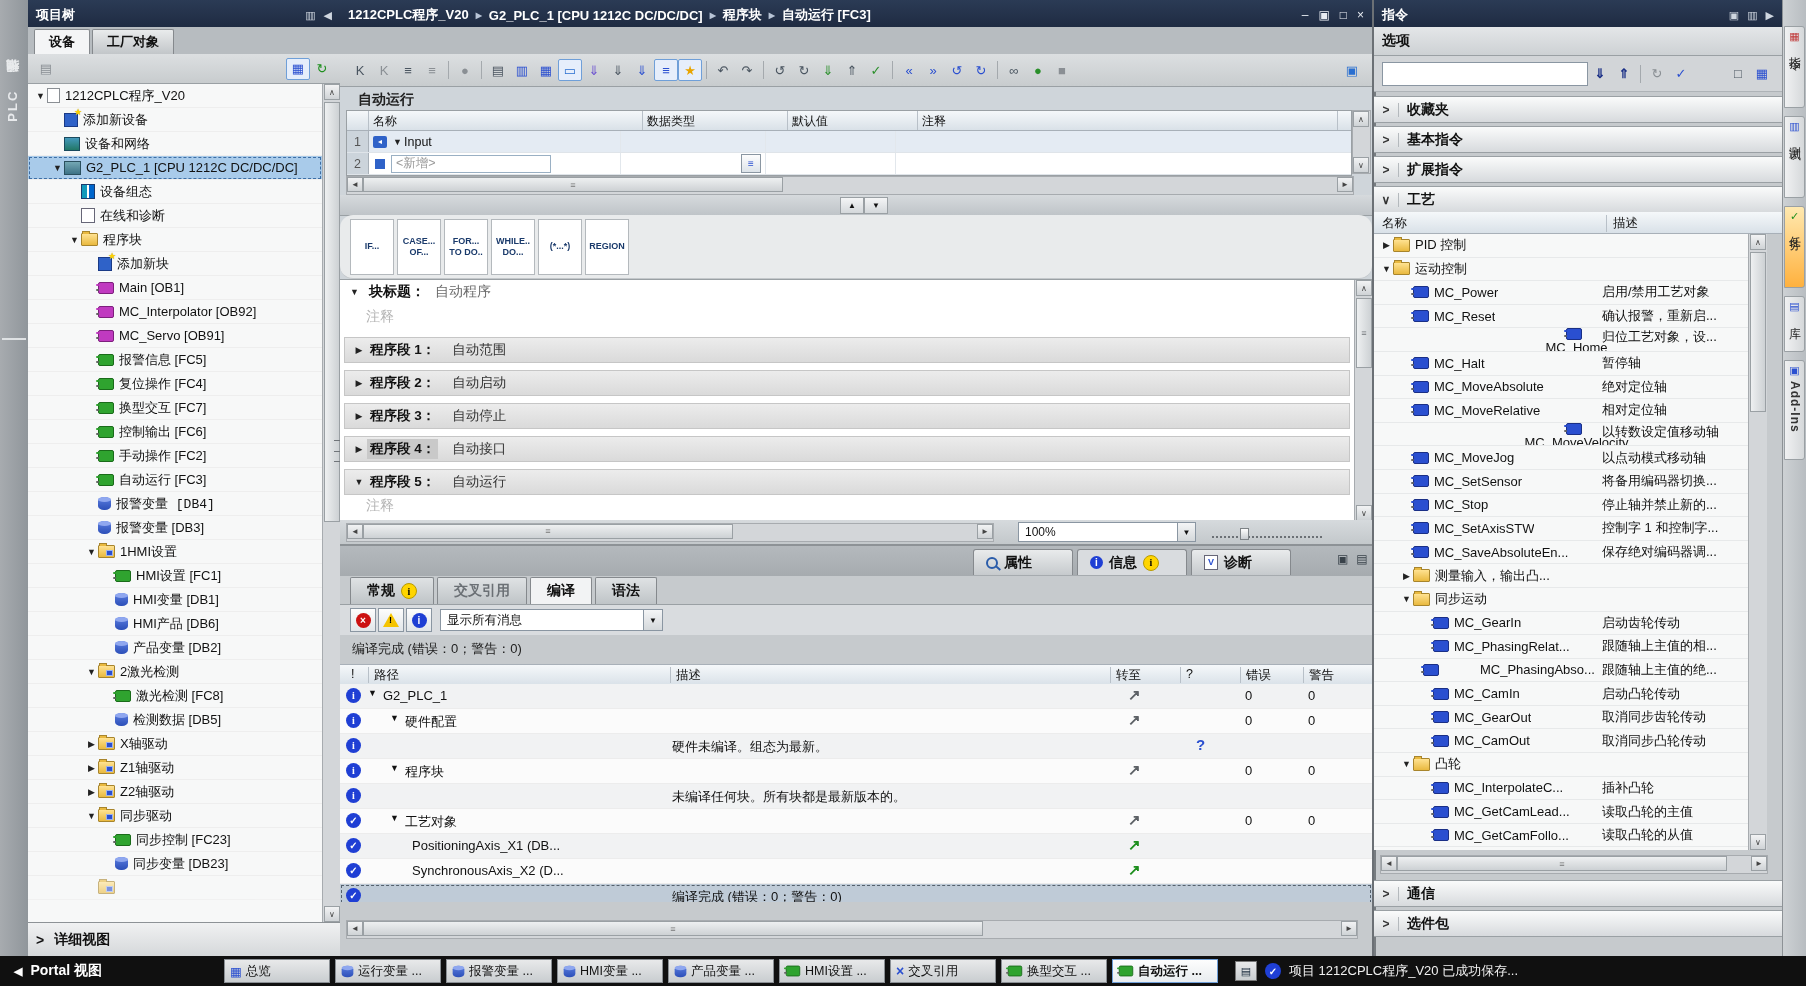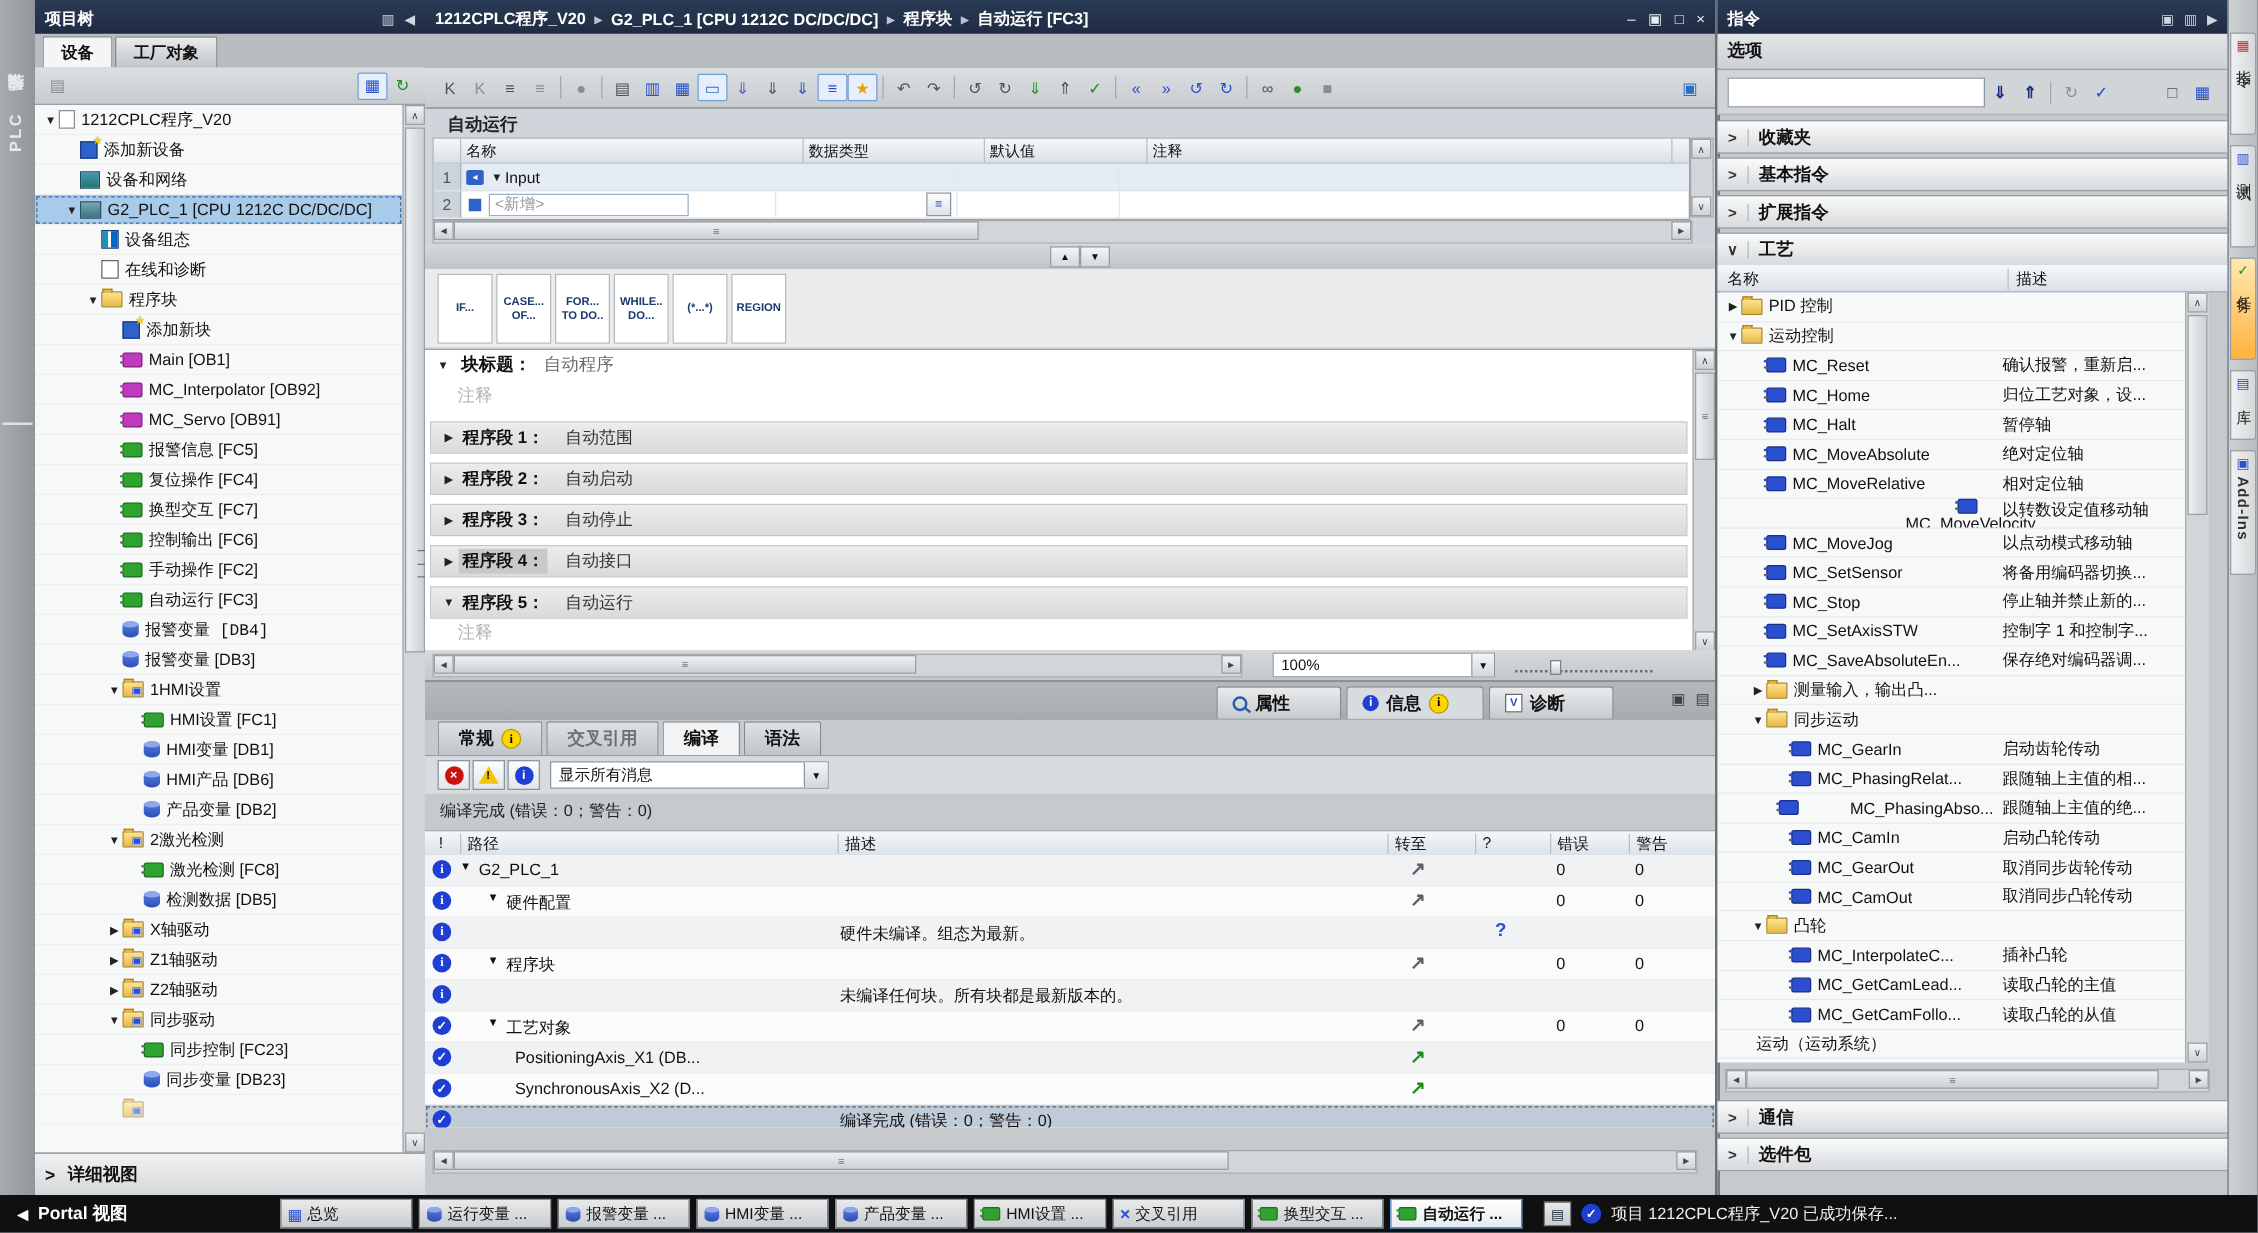--- a/index.html
+++ b/index.html
@@ -67,21 +67,21 @@
   .input-tag{width:14px;height:12px;background:#2f62c8;border-radius:2px;color:#fff;font-size:8px;display:flex;align-items:center;justify-content:center;margin-right:4px;}
   #iface-vscroll{position:absolute;left:1012px;top:23px;width:17px;height:62px;background:#d3d6d9;border:1px solid #a7abaf;}
   #iface-hscroll{position:absolute;left:6px;top:89px;width:1006px;height:17px;background:#d3d6d9;border:1px solid #a7abaf;}
   .hbtn{position:absolute;top:0;width:16px;height:15px;background:linear-gradient(#f2f3f4,#cfd3d6);border:1px solid #9aa0a4;
         font-size:8px;display:flex;align-items:center;justify-content:center;color:#444;box-sizing:border-box;}
   .hthumb{position:absolute;top:0;height:15px;background:linear-gradient(#eef0f1,#cdd1d4);border:1px solid #9aa0a4;box-sizing:border-box;
         display:flex;align-items:center;justify-content:center;color:#777;font-size:9px;}
   #splitbar{position:absolute;left:0;top:108px;width:1032px;height:20px;background:linear-gradient(#d6dadd,#bfc4c8);border-bottom:1px solid #9aa0a4;}
   #splitbar .sb{position:absolute;top:2px;width:22px;height:15px;background:linear-gradient(#f4f5f6,#d4d8db);border:1px solid #9aa0a4;
         font-size:8px;display:flex;align-items:center;justify-content:center;}
-  #scl-bar{position:absolute;left:0;top:128px;width:1032px;height:64px;background:#e9ebec;border-bottom:1px solid #c4c8cb;display:flex;align-items:center;padding-left:10px;box-sizing:border-box;}
+  #scl-bar{position:absolute;left:0;top:128px;width:1032px;height:64px;background:#e9ebec;border-bottom:1px solid #c4c8cb;display:flex;align-items:center;padding-left:10px;box-sizing:border-box;border-radius:13px;}
   .sclbtn{width:42px;height:54px;background:#fff;border:1px solid #b4b9bd;margin-right:3px;font-size:9px;font-weight:bold;color:#1a3a6b;
         display:flex;flex-direction:column;align-items:center;justify-content:center;text-align:center;line-height:11px;}
   #code{position:absolute;left:0;top:192px;width:1032px;height:241px;background:#fff;border-top:1px solid #9aa0a4;overflow:hidden;}
   #code-inner{position:absolute;left:0;top:0;width:1014px;height:241px;}
   .blocktitle{height:24px;display:flex;align-items:center;padding-left:8px;font-size:14px;}
   .blocktitle b{margin:0 10px 0 8px;}
   .blocktitle .val{color:#6b6b6b;}
   .comment{height:26px;display:flex;align-items:center;padding-left:26px;color:#b3b3b3;font-size:14px;}
   .net{height:24px;margin:7px 4px 0 4px;background:linear-gradient(#ececec,#dadada);border:1px solid #c6c6c6;
        display:flex;align-items:center;padding-left:6px;font-size:13.5px;}
@@ -791,24 +791,30 @@
       <span class="ilabel">PID 控制</span>
     </div>
     <div class="irow" style="padding-left: 6px;">
       <span class="exp">▼</span>
       <span class="ticon folder"></span>
       <span class="ilabel">运动控制</span>
     </div>
     <div class="irow" style="padding-left: 26px;">
       <span class="exp"></span>
       <span class="ticon blk instr"></span>
+      <span class="ilabel">MC_Power</span>
+      <span class="desc">启用/禁用工艺对象</span>
+    </div>
+    <div class="irow" style="padding-left: 26px;">
+      <span class="exp"></span>
+      <span class="ticon blk instr"></span>
       <span class="ilabel">MC_Reset</span>
       <span class="desc">确认报警，重新启...</span>
     </div>
-    <div class="irow" style="padding-left: 26px;">
+    <div class="irow" style="padding-left: 26px; flex-direction: column;">
       <span class="exp"></span>
       <span class="ticon blk instr"></span>
       <span class="ilabel">MC_Home</span>
       <span class="desc">归位工艺对象，设...</span>
     </div>
     <div class="irow" style="padding-left: 26px;">
       <span class="exp"></span>
       <span class="ticon blk instr"></span>
       <span class="ilabel">MC_Halt</span>
       <span class="desc">暂停轴</span>

